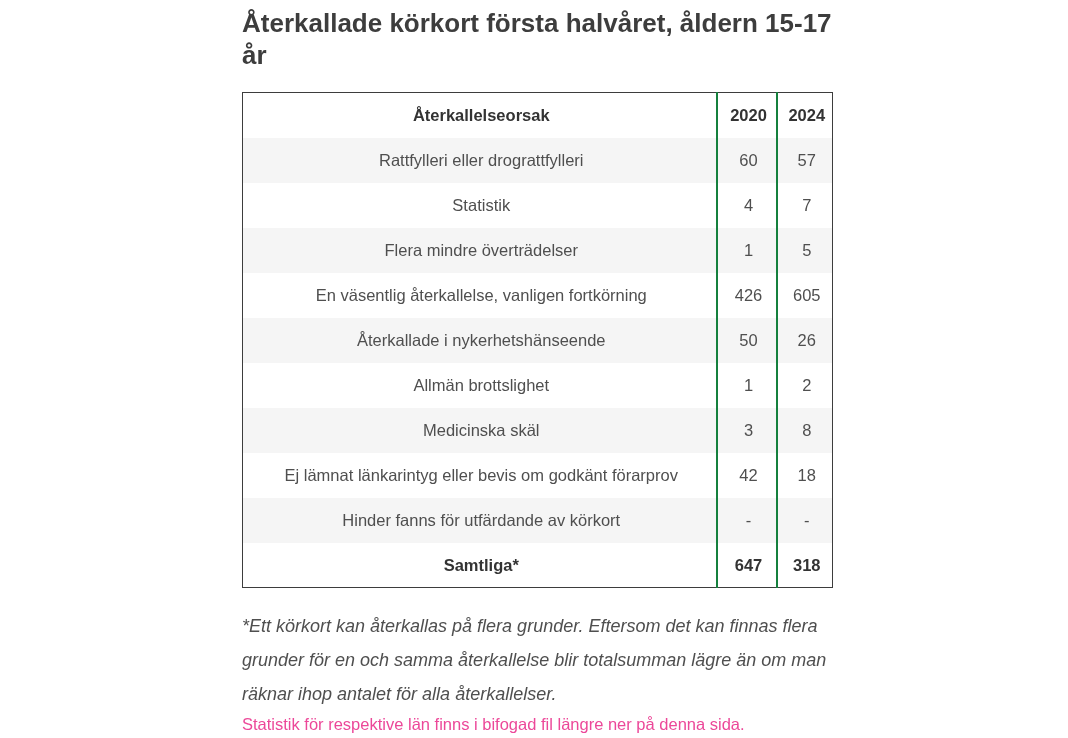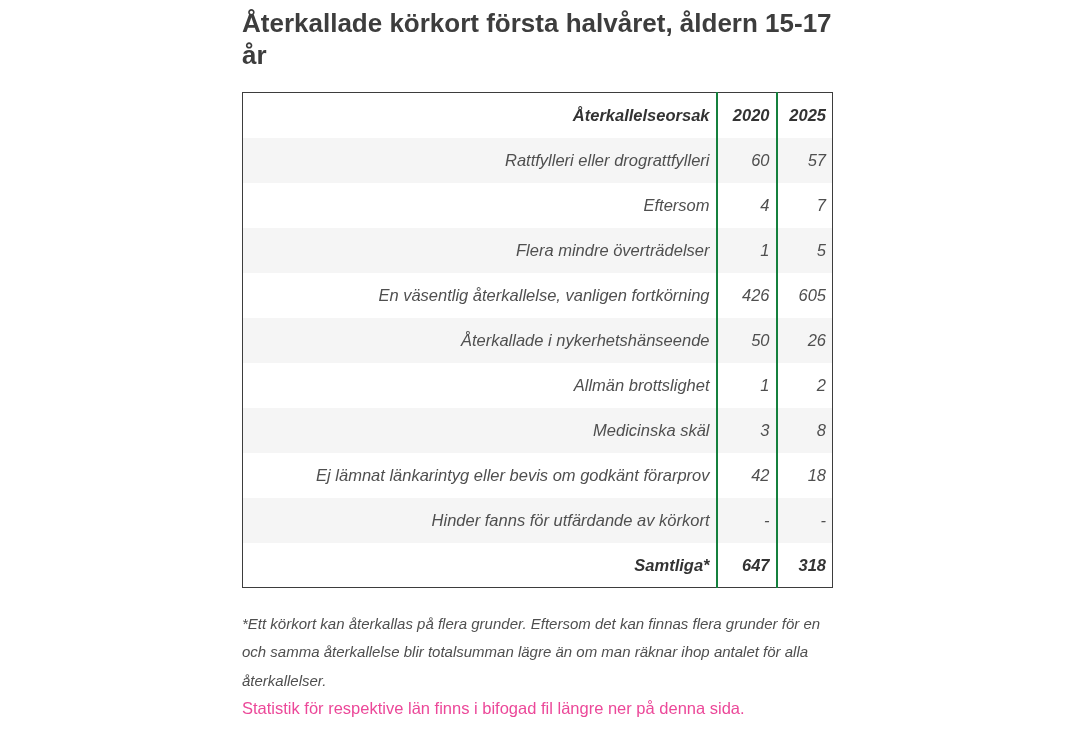--- a/index.html
+++ b/index.html
@@ -36,44 +36,43 @@
     border: 1px solid #3d3d3d;
     font-size: 16.5px;
     color: #4f4f4f;
   }
   col.col-reason { width: 474px; }
   col.col-y2020  { width: 60px; }
   col.col-y2021  { width: 56px; }
   .recall-table th, .recall-table td {
     height: 45px;
     vertical-align: middle;
-    text-align: right;
+    text-align: center;
     padding: 0 6px 0 10px;
     font-weight: 400;
     white-space: nowrap;
     overflow: hidden;
-    font-style: italic;
   }
   .recall-table th {
     font-weight: 700;
     color: #333333;
   }
   .recall-table th + th,
   .recall-table td + td {
     border-left: 2px solid #15803d;
   }
   .recall-table tbody tr:nth-child(odd) { background: #f5f5f5; }
   .recall-table tbody tr.total-row td {
     font-weight: 700;
     color: #333333;
   }
   .footnotes { margin-top: 22px; max-width: 604px; }
   p.footnote-italic {
     font-style: italic;
-    font-size: 15px;
+    font-size: 18px;
     color: #4f4f4f;
     line-height: 1.87;
   }
   p.footnote-plain {
     font-style: normal;
     font-size: 16.5px;
     color: #ec4899;
     line-height: 1.65;
   }
 </style>
@@ -88,31 +87,31 @@
     <table class="recall-table">
       <colgroup>
         <col class="col-reason">
         <col class="col-y2020">
         <col class="col-y2021">
       </colgroup>
       <thead>
         <tr>
           <th>Återkallelseorsak</th>
           <th>2020</th>
-          <th>2025</th>
+          <th>2024</th>
         </tr>
       </thead>
       <tbody>
           <tr>
         <td>Rattfylleri eller drograttfylleri</td>
         <td>60</td>
         <td>57</td>
       </tr>
           <tr>
-        <td>Eftersom</td>
+        <td>Statistik</td>
         <td>4</td>
         <td>7</td>
       </tr>
           <tr>
         <td>Flera mindre överträdelser</td>
         <td>1</td>
         <td>5</td>
       </tr>
           <tr>
         <td>En väsentlig återkallelse, vanligen fortkörning</td>

